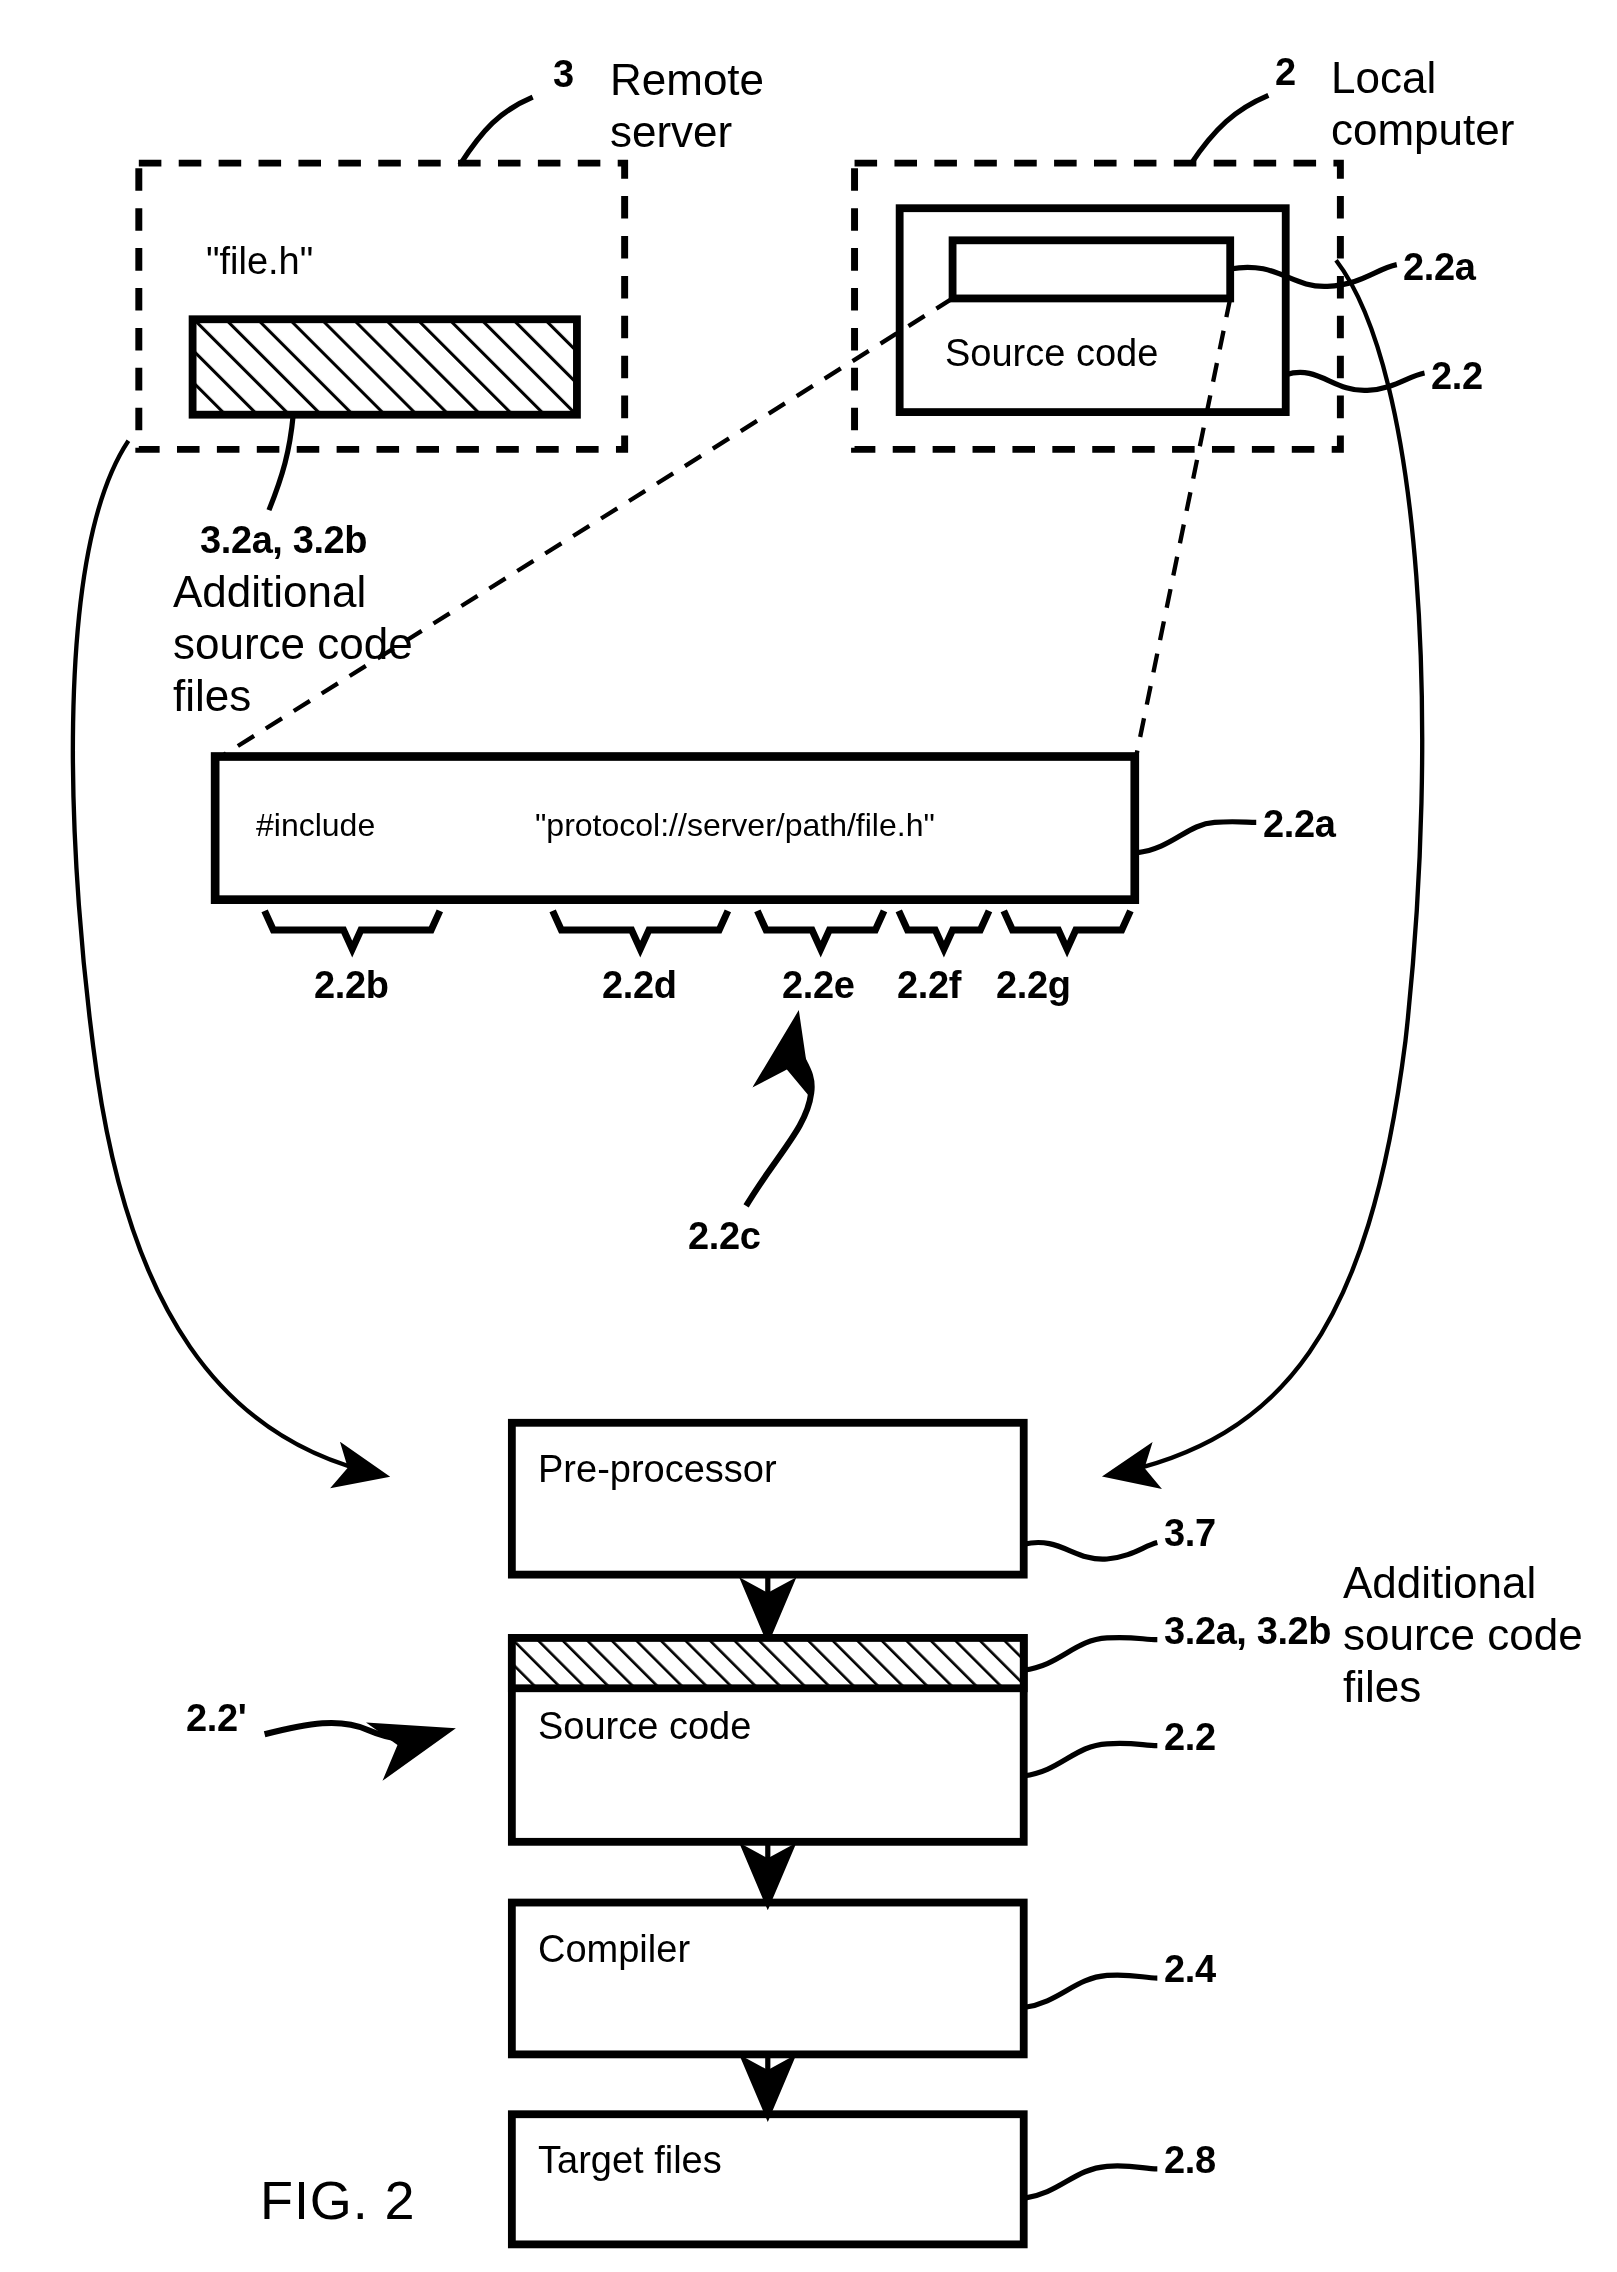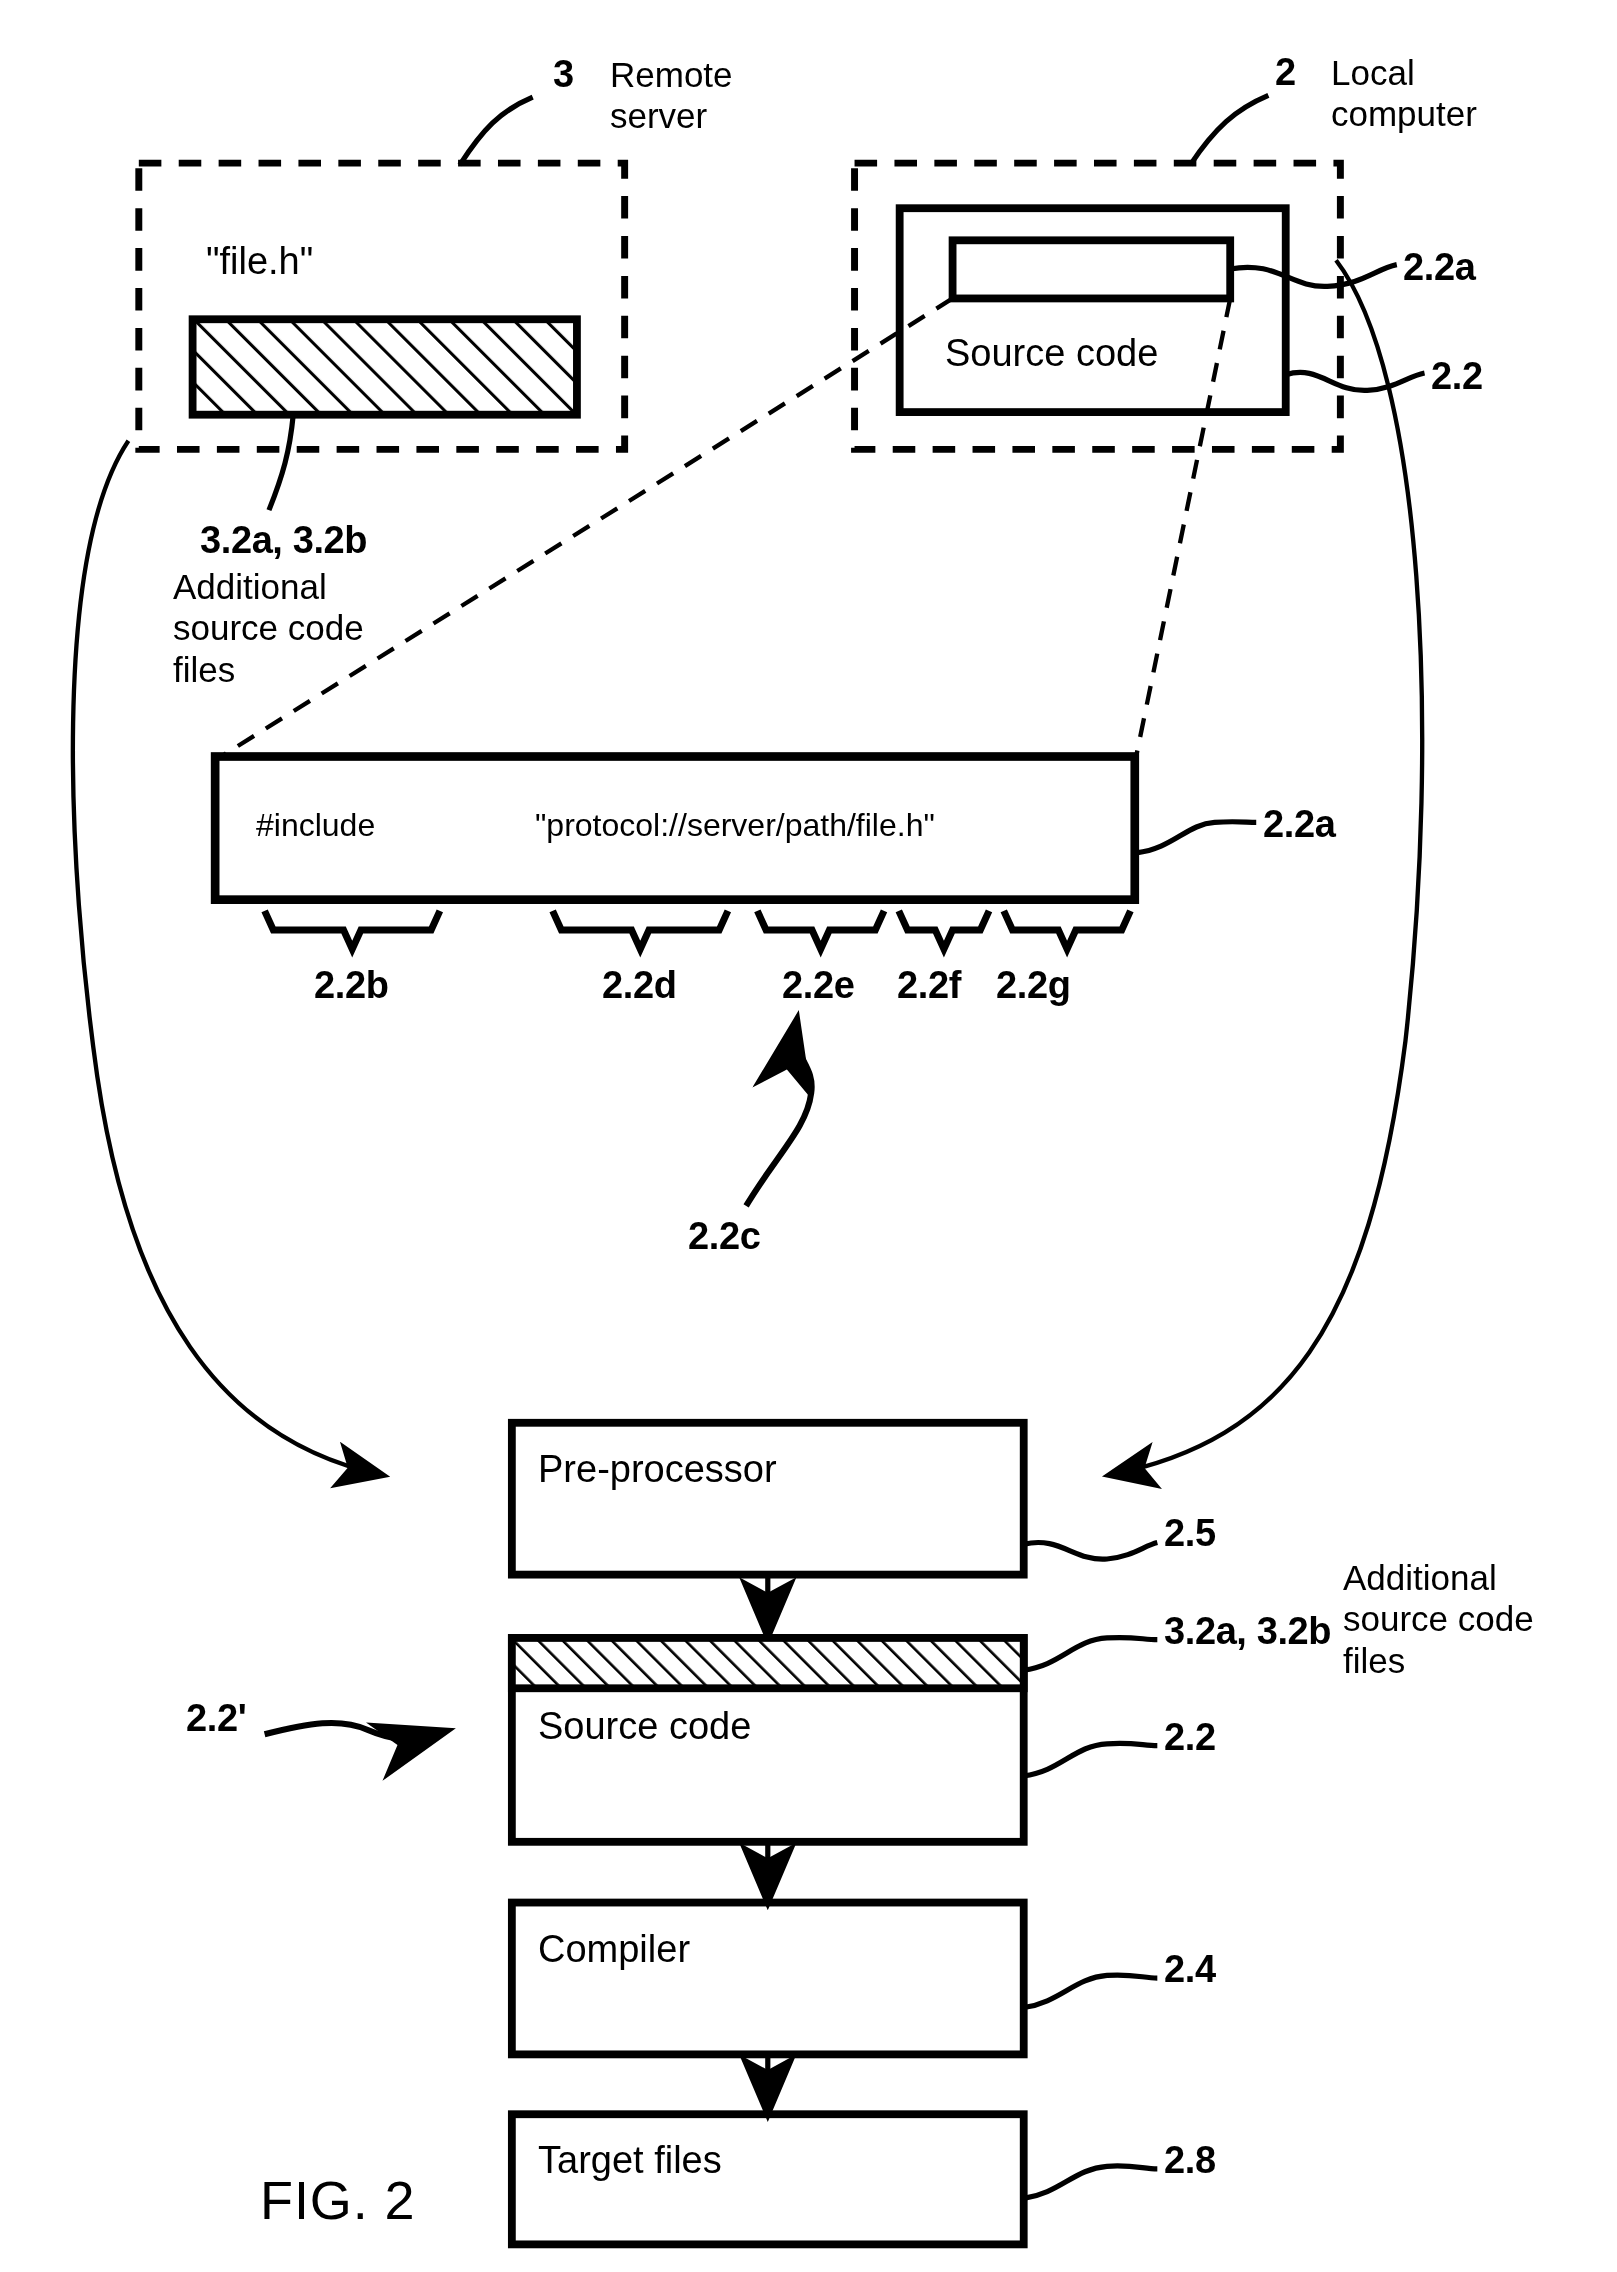--- a/index.html
+++ b/index.html
@@ -31,21 +31,21 @@
     white-space: pre;
     line-height: 1.18;
   }
   .ref {
     font-weight: bold;
     font-size: 38px;
     letter-spacing: -0.4px;
   }
   .plain {
     font-weight: normal;
-    font-size: 35px;
+    font-size: 44px;
   }
   .boxtext {
     font-weight: normal;
     font-size: 38px;
   }
   .figlabel {
     font-weight: normal;
     font-size: 54px;
     letter-spacing: 0.9px;
   }
@@ -173,21 +173,21 @@
 
   <div class="lbl ref" style="left:314px; top:963px;">2.2b</div>
   <div class="lbl ref" style="left:602px; top:963px;">2.2d</div>
   <div class="lbl ref" style="left:782px; top:963px;">2.2e</div>
   <div class="lbl ref" style="left:897px; top:963px;">2.2f</div>
   <div class="lbl ref" style="left:996px; top:963px;">2.2g</div>
 
   <div class="lbl ref" style="left:688px; top:1214px;">2.2c</div>
 
   <div class="lbl boxtext" style="left:538px; top:1447px;text-align:right;">Pre-processor</div>
-  <div class="lbl ref" style="left:1164px; top:1511px;">2.5</div>
+  <div class="lbl ref" style="left:1164px; top:1511px;">3.7</div>
 
   <div class="lbl boxtext" style="left:538px; top:1704px;">Source code</div>
   <div class="lbl ref" style="left:1164px; top:1609px;">3.2a, 3.2b</div>
   <div class="lbl plain" style="left:1343px; top:1557px;">Additional
 source code
 files</div>
   <div class="lbl ref" style="left:1164px; top:1715px;">2.2</div>
   <div class="lbl ref" style="left:186px; top:1696px;">2.2'</div>
 
   <div class="lbl boxtext" style="left:538px; top:1927px;">Compiler</div>

